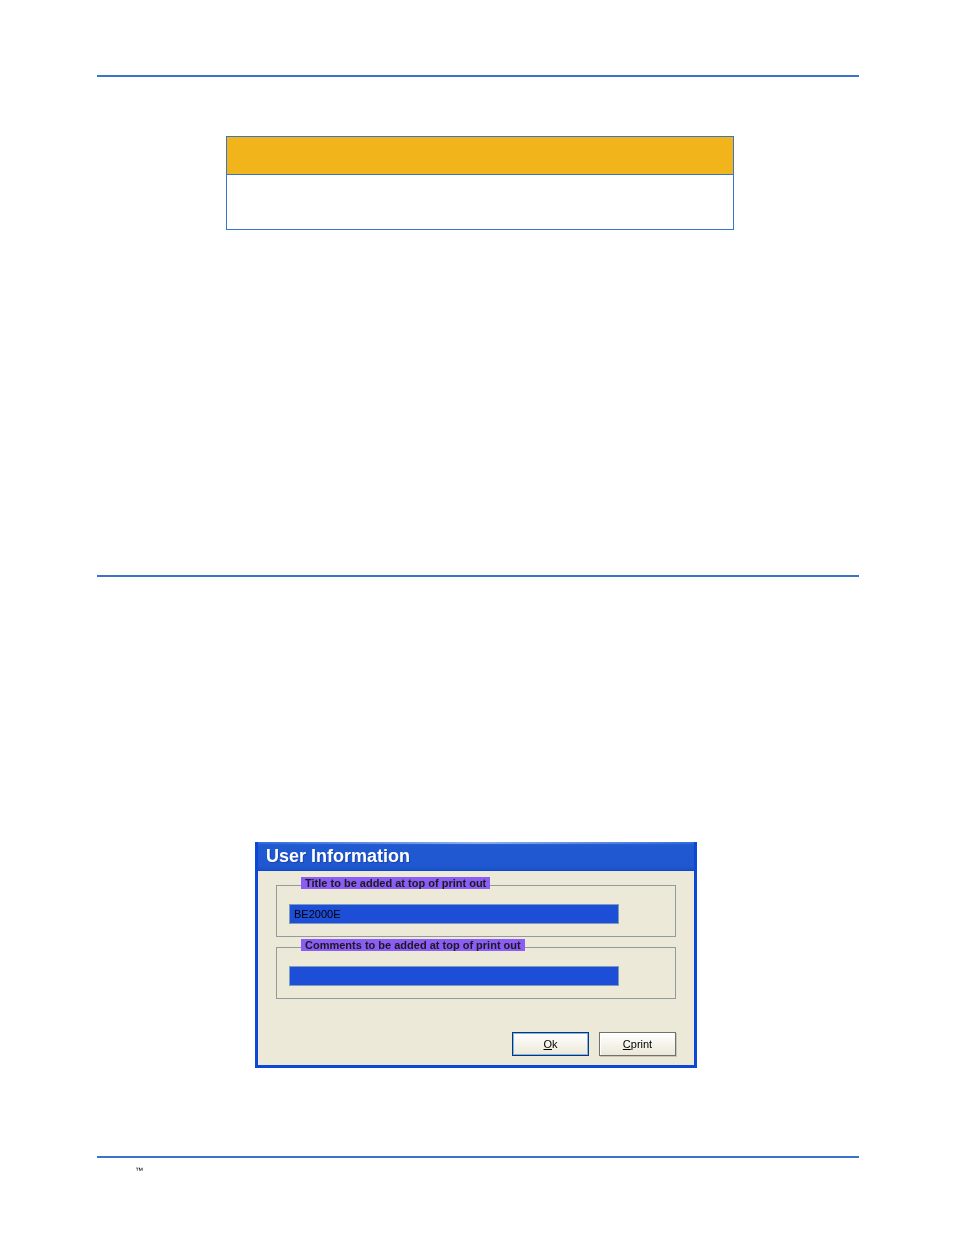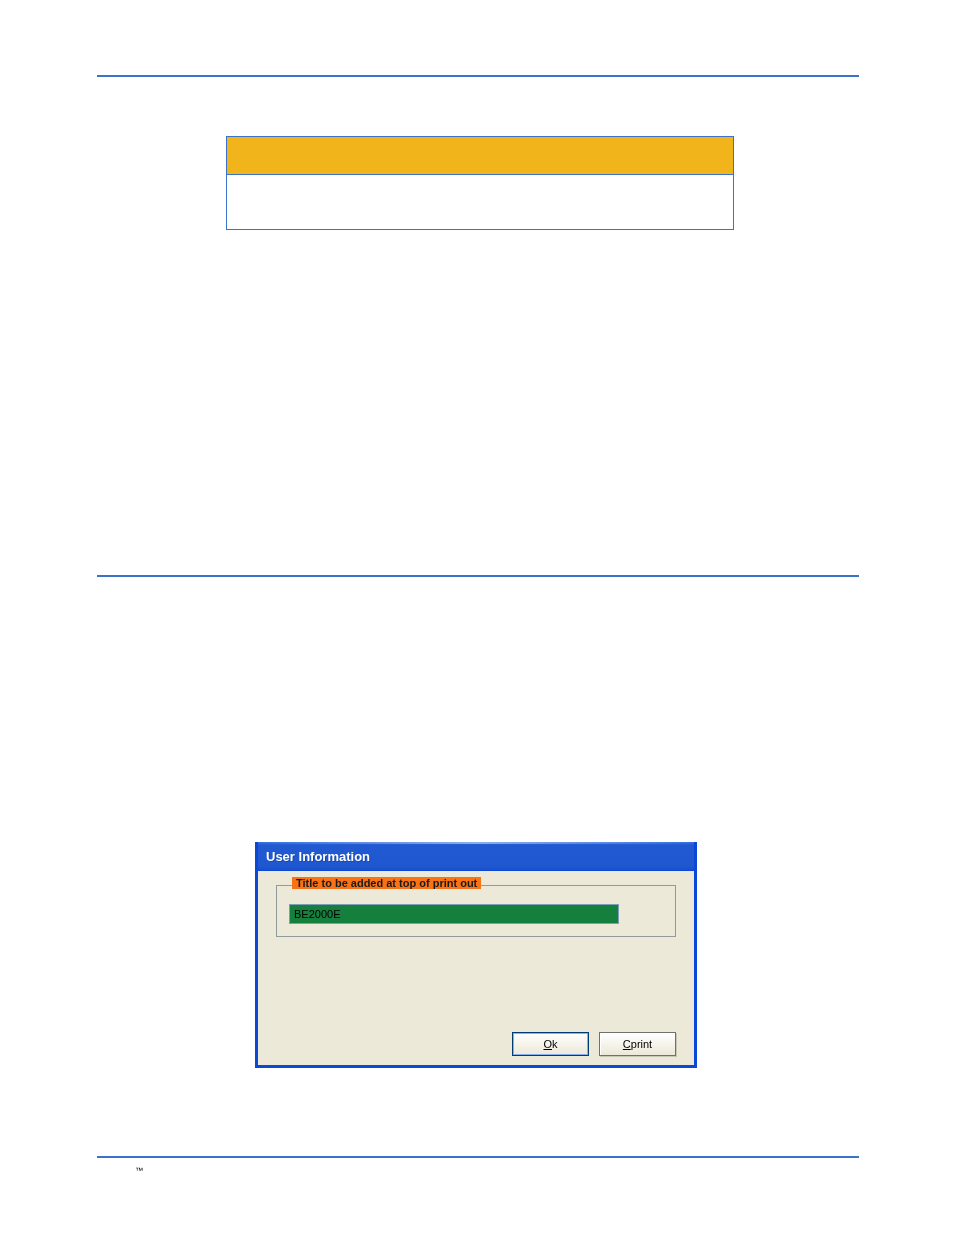--- a/index.html
+++ b/index.html
@@ -62,21 +62,21 @@
       #2a62d6 6%,
       #2159d1 12%,
       #1f57d0 88%,
       #1a4fc6 100%);
     border-bottom: 1px solid #0a48d5;
     display: flex;
     align-items: center;
     padding-left: 8px;
     color: #ffffff;
     font-weight: bold;
-    font-size: 13px;
+    font-size: 18px;
     text-shadow: 1px 1px 0 rgba(0,0,0,0.2);
     position: relative;
   }
   .xp-titlebar::after {
     content: "";
     position: absolute;
     top: 0; left: 0; right: 0;
     height: 2px;
     background: linear-gradient(to right,
       transparent, rgba(255,255,255,0.45), transparent);
@@ -89,32 +89,32 @@
   }
   .groupbox {
     border: 1px solid #919b9c;
     position: relative;
     padding: 18px 12px 12px 12px;
   }
   .gb1 { margin-bottom: 10px; }
   .group-legend {
     position: absolute;
     top: -9px;
-    left: 15px;
-    background: #f97316;
+    left: 24px;
+    background: #8b5cf6;
     padding: 0 4px;
     font-size: 11px;
     font-weight: bold;
     color: #1a1a1a;
   }
   .xp-input {
     width: 330px;
     height: 20px;
     border: 1px solid #7f9db9;
-    background: #15803d;
+    background: #1d4ed8;
     font-size: 11px;
     padding: 1px 4px;
     box-sizing: border-box;
     font-family: inherit;
   }
   .btn-row {
     position: absolute;
     right: 18px;
     bottom: 10px;
     display: flex;
@@ -158,20 +158,24 @@
 
 <div class="xp-dialog">
   <div class="xp-titlebar">
     <span>User Information</span>
   </div>
   <div class="xp-client">
     <div class="groupbox gb1">
       <span class="group-legend">Title to be added at top of print out</span>
       <input class="xp-input" type="text" value="BE2000E" style="">
     </div>
+    <div class="groupbox">
+      <span class="group-legend">Comments to be added at top of print out</span>
+      <input class="xp-input" type="text" value="" style="">
+    </div>
     <div class="btn-row">
       <div class="xp-button default">
         <span class="ul">O</span>
           <span>k</span>
       </div>
       <div class="xp-button">
         <span class="ul">C</span>
           <span>print</span>
       </div>
     </div>

